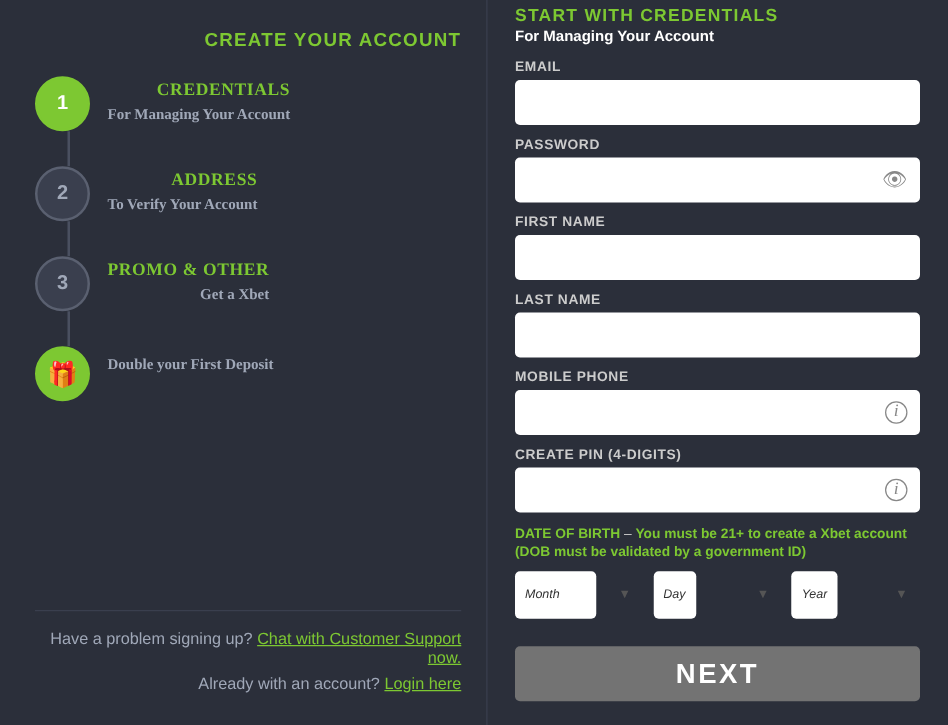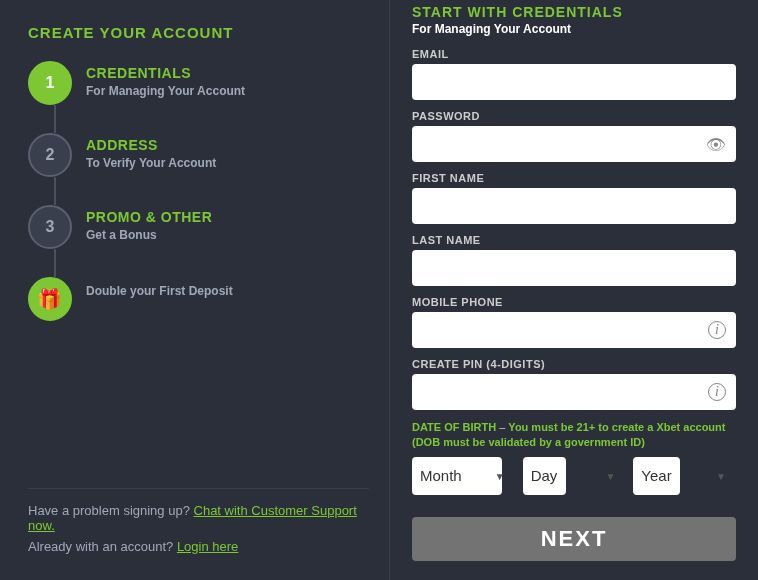--- a/index.html
+++ b/index.html
@@ -19,20 +19,21 @@
     }
 
     
     .left-panel {
       width: 390px;
       padding: 24px 20px 20px 28px;
       display: flex;
       flex-direction: column;
       border-right: 1px solid #3a3f4e;
       position: relative;
+      text-align: right;
     }
 
     .left-panel-title {
       color: #7dc832;
       font-size: 15px;
       font-weight: bold;
       letter-spacing: 1px;
       margin-bottom: 20px;
       text-transform: uppercase;
     }
@@ -90,20 +91,21 @@
     }
 
     .step-circle.bonus {
       background-color: #7dc832;
       border-color: #7dc832;
       font-size: 20px;
     }
 
     .step-content {
       padding-top: 4px;
+      font-family: Liberation Serif, serif;
     }
 
     .step-label {
       color: #7dc832;
       font-size: 14px;
       font-weight: bold;
       letter-spacing: 0.5px;
       text-transform: uppercase;
     }
 
@@ -201,26 +203,27 @@
       gap: 8px;
     }
 
     .dob-select {
       flex: 1;
       height: 38px;
       background-color: #fff;
       border: none;
       border-radius: 4px;
       padding: 0 8px;
-      font-size: 15px;
+      font-size: 10px;
       color: #333;
       outline: none;
       appearance: none;
       -webkit-appearance: none;
       cursor: pointer;
+      font-style: italic;
     }
 
     .select-wrapper {
       position: relative;
       flex: 1;
     }
 
     .select-wrapper::after {
       content: '▼';
       position: absolute;
@@ -285,21 +288,21 @@
           <div class="step-label">ADDRESS</div>
           <div class="step-sublabel">To Verify Your Account</div>
         </div>
       </div>
 
       <div class="step">
         <div class="step-line"></div>
         <div class="step-circle">3</div>
         <div class="step-content">
           <div class="step-label">PROMO &amp; OTHER</div>
-          <div class="step-sublabel">Get a Bonus</div>
+          <div class="step-sublabel">Get a Xbet</div>
         </div>
       </div>
 
       <div class="step">
         <div class="step-circle bonus">🎁</div>
         <div class="step-content">
           <div class="step-sublabel">Double your First Deposit</div>
         </div>
       </div>
 

